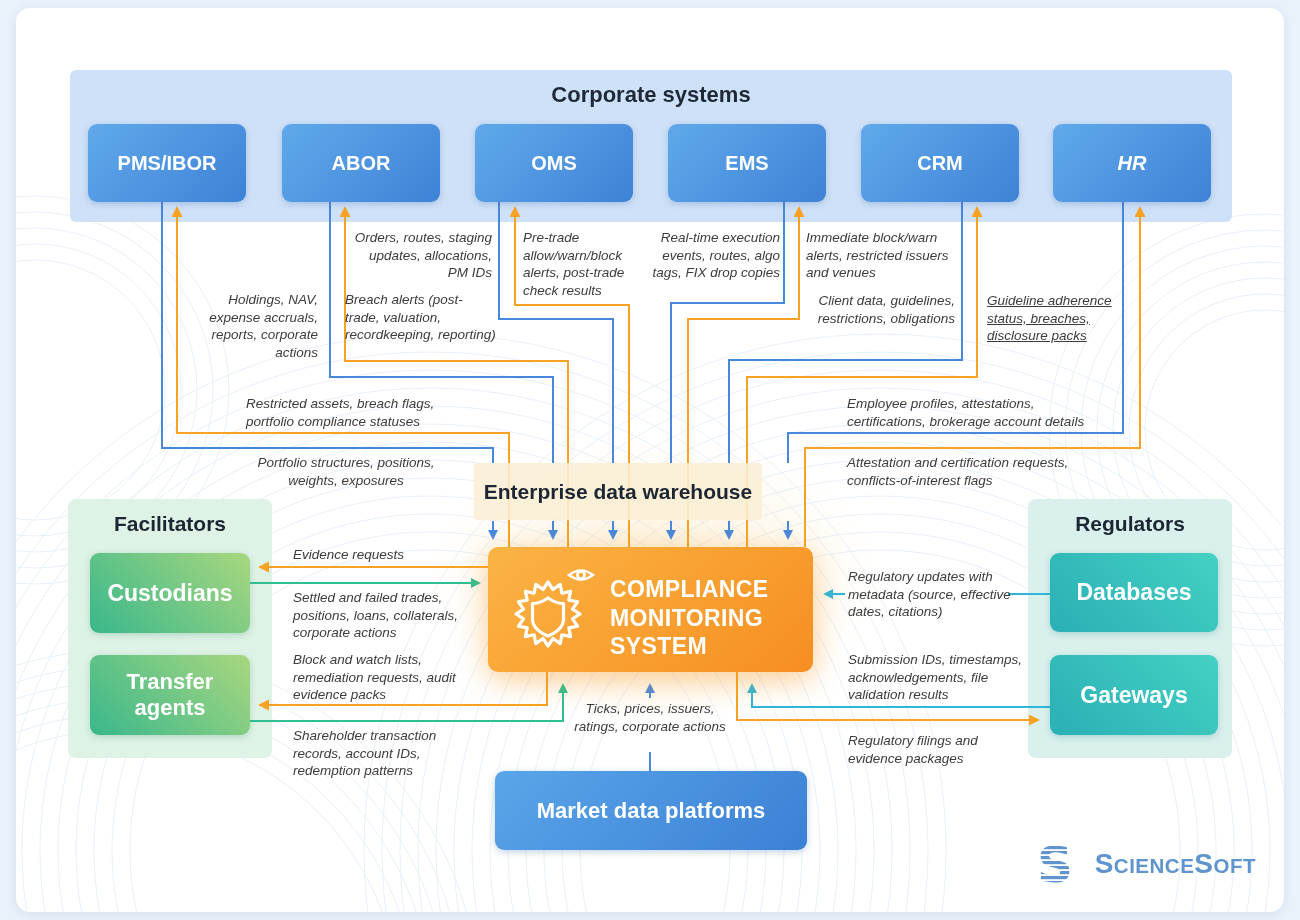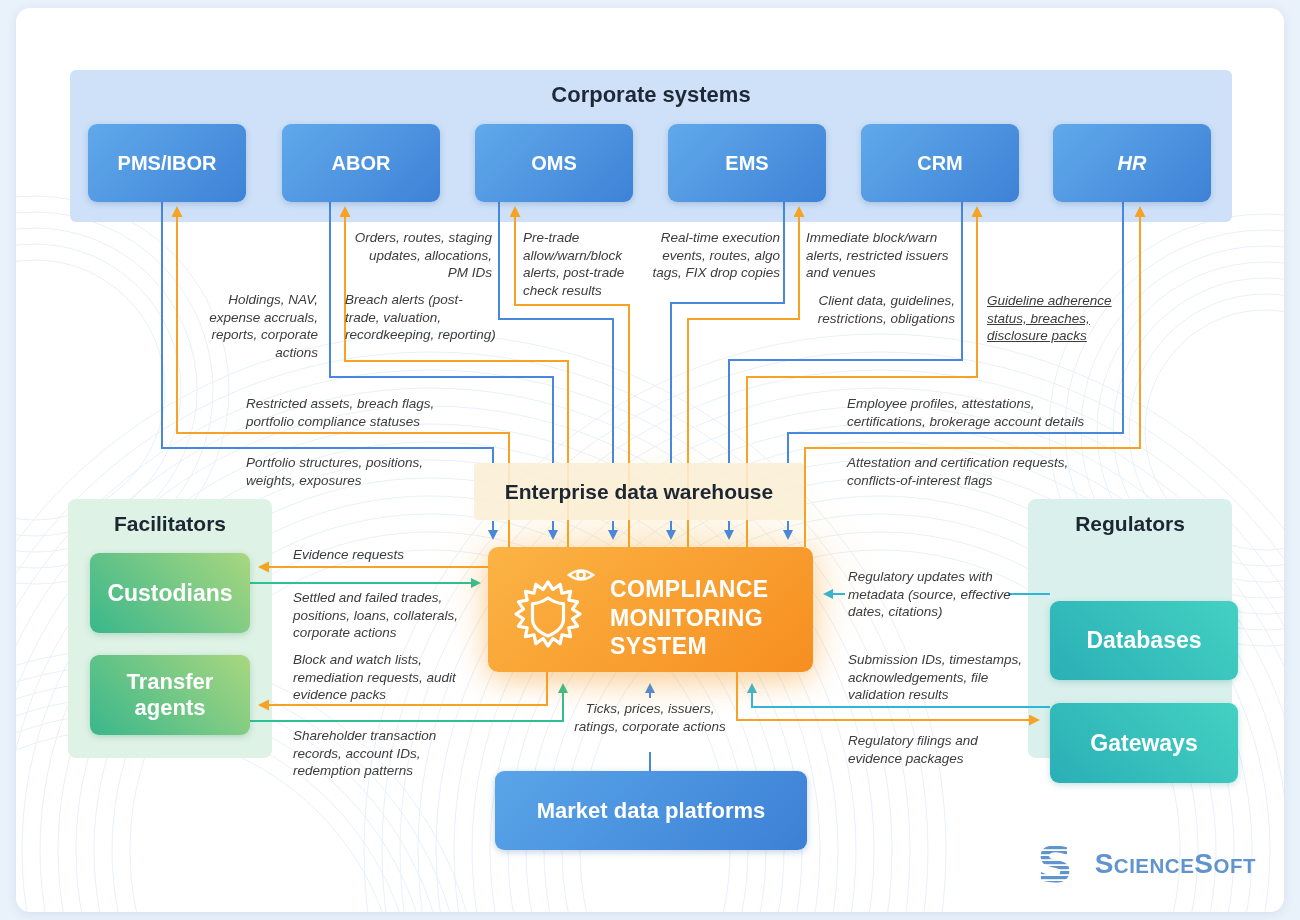--- a/index.html
+++ b/index.html
@@ -6,31 +6,31 @@
   body{font-family:"Liberation Sans",sans-serif;}
   #stage{position:relative;width:1300px;height:920px;background:#e9f1fa;overflow:hidden;}
   #card{position:absolute;left:16px;top:8px;width:1268px;height:904px;background:#ffffff;border-radius:14px;box-shadow:0 2px 10px rgba(120,150,190,.18);}
   .abs{position:absolute;}
   svg.layer{position:absolute;left:0;top:0;pointer-events:none;}
   
   #band{left:70px;top:70px;width:1162px;height:152px;background:#cfe1f8;border-radius:6px;}
   .band-title{left:70px;top:82px;width:1162px;text-align:center;font-size:22px;font-weight:bold;color:#1e2836;}
   .sysbox{top:124px;width:158px;height:78px;border-radius:9px;background:linear-gradient(135deg,#60a9eb 0%,#3e82d6 100%);color:#fff;font-size:20px;font-weight:bold;display:flex;align-items:center;justify-content:center;box-shadow:0 2px 6px rgba(40,90,160,.25);}
   
-  #dwh{left:474px;top:463px;width:330px;height:57px;background:rgba(251,238,212,.88);border-radius:4px;display:flex;align-items:center;justify-content:center;font-size:21px;font-weight:bold;color:#1d2633;}
+  #dwh{left:474px;top:463px;width:288px;height:57px;background:rgba(251,238,212,.88);border-radius:4px;display:flex;align-items:center;justify-content:center;font-size:21px;font-weight:bold;color:#1d2633;}
   #cms{left:488px;top:547px;width:325px;height:125px;border-radius:10px;background:linear-gradient(140deg,#fbb445 0%,#f79022 95%);box-shadow:0 8px 30px rgba(246,150,30,.45);}
   #cms .cms-text{position:absolute;left:122px;top:28px;color:#fff;font-size:23px;font-weight:bold;line-height:1.24;letter-spacing:.4px;}
   #mdp{left:495px;top:771px;width:312px;height:79px;border-radius:9px;background:linear-gradient(135deg,#5aa5e9 0%,#3c80d5 100%);color:#fff;font-size:22px;font-weight:bold;display:flex;align-items:center;justify-content:center;box-shadow:0 2px 7px rgba(40,90,160,.28);}
   
   .panel{top:499px;width:204px;height:259px;border-radius:8px;}
   #fac-panel{left:68px;background:#def2e5;}
   #reg-panel{left:1028px;background:#d9f0ec;}
   .panel-title{top:512px;width:204px;text-align:center;font-size:21px;font-weight:bold;color:#1c2733;}
   .greenbox{left:90px;width:160px;border-radius:9px;background:linear-gradient(225deg,#a9d77f 0%,#39b78c 100%);color:#fff;font-weight:bold;display:flex;align-items:center;justify-content:center;text-align:center;box-shadow:0 2px 6px rgba(50,140,100,.25);}
-  .tealbox{left:1050px;width:188px;border-radius:9px;background:linear-gradient(225deg,#44d1c2 0%,#2aafb6 100%);color:#fff;font-weight:bold;display:flex;align-items:center;justify-content:center;box-shadow:0 2px 6px rgba(30,130,140,.25);margin-top:48px;}
+  .tealbox{left:1050px;width:168px;border-radius:9px;background:linear-gradient(225deg,#44d1c2 0%,#2aafb6 100%);color:#fff;font-weight:bold;display:flex;align-items:center;justify-content:center;box-shadow:0 2px 6px rgba(30,130,140,.25);}
   
   .note{position:absolute;font-style:italic;font-size:13.5px;line-height:1.3;color:#3c3c3c;}
   .r{text-align:right;}
   .c{text-align:center;}
   
   #logo{left:1036px;top:842px;width:220px;height:44px;display:flex;align-items:center;}
   #logo .word{color:#5f94ce;font-weight:bold;margin-left:19px;letter-spacing:.5px;white-space:nowrap;}
   #logo .big{font-size:28px;}
   #logo .small{font-size:20.5px;}
   #halo{left:420px;top:430px;width:470px;height:300px;background:radial-gradient(ellipse at center,rgba(250,205,120,.30) 0%,rgba(250,205,120,0) 68%);}
@@ -238,21 +238,21 @@
 
   <div class="note r" style="left:350px;top:229px;width:142px;">Orders, routes, staging updates, allocations, PM IDs</div>
   <div class="note" style="left:523px;top:229px;width:104px;">Pre-trade allow/warn/block alerts, post-trade check results</div>
   <div class="note r" style="left:640px;top:229px;width:140px;">Real-time execution events, routes, algo tags, FIX drop copies</div>
   <div class="note" style="left:806px;top:229px;width:155px;">Immediate block/warn alerts, restricted issuers and venues</div>
   <div class="note r" style="left:193px;top:291px;width:125px;">Holdings, NAV, expense accruals, reports, corporate actions</div>
   <div class="note" style="left:345px;top:291px;width:152px;">Breach alerts (post-trade, valuation, recordkeeping, reporting)</div>
   <div class="note r" style="left:805px;top:292px;width:150px;">Client data, guidelines, restrictions, obligations</div>
   <div class="note" style="left:987px;top:292px;width:135px;text-decoration:underline;">Guideline adherence status, breaches, disclosure packs</div>
   <div class="note" style="left:246px;top:395px;width:205px;">Restricted assets, breach flags, portfolio compliance statuses</div>
-  <div class="note" style="left:246px;top:454px;width:200px;">Portfolio structures, positions, weights, exposures</div>
+  <div class="note" style="left:246px;top:454px;width:200px;text-align:center;">Portfolio structures, positions, weights, exposures</div>
   <div class="note" style="left:847px;top:395px;width:255px;">Employee profiles, attestations, certifications, brokerage account details</div>
   <div class="note" style="left:847px;top:454px;width:255px;">Attestation and certification requests, conflicts-of-interest flags</div>
   <div class="note" style="left:293px;top:546px;width:160px;">Evidence requests</div>
   <div class="note" style="left:293px;top:589px;width:200px;">Settled and failed trades, positions, loans, collaterals, corporate actions</div>
   <div class="note" style="left:293px;top:651px;width:170px;">Block and watch lists, remediation requests, audit evidence packs</div>
   <div class="note" style="left:293px;top:727px;width:190px;">Shareholder transaction records, account IDs, redemption patterns</div>
   <div class="note" style="left:848px;top:568px;width:178px;">Regulatory updates with metadata (source, effective dates, citations)</div>
   <div class="note" style="left:848px;top:651px;width:195px;">Submission IDs, timestamps, acknowledgements, file validation results</div>
   <div class="note" style="left:848px;top:732px;width:165px;">Regulatory filings and evidence packages</div>
   <div class="note c" style="left:570px;top:700px;width:160px;">Ticks, prices, issuers, ratings, corporate actions</div>

